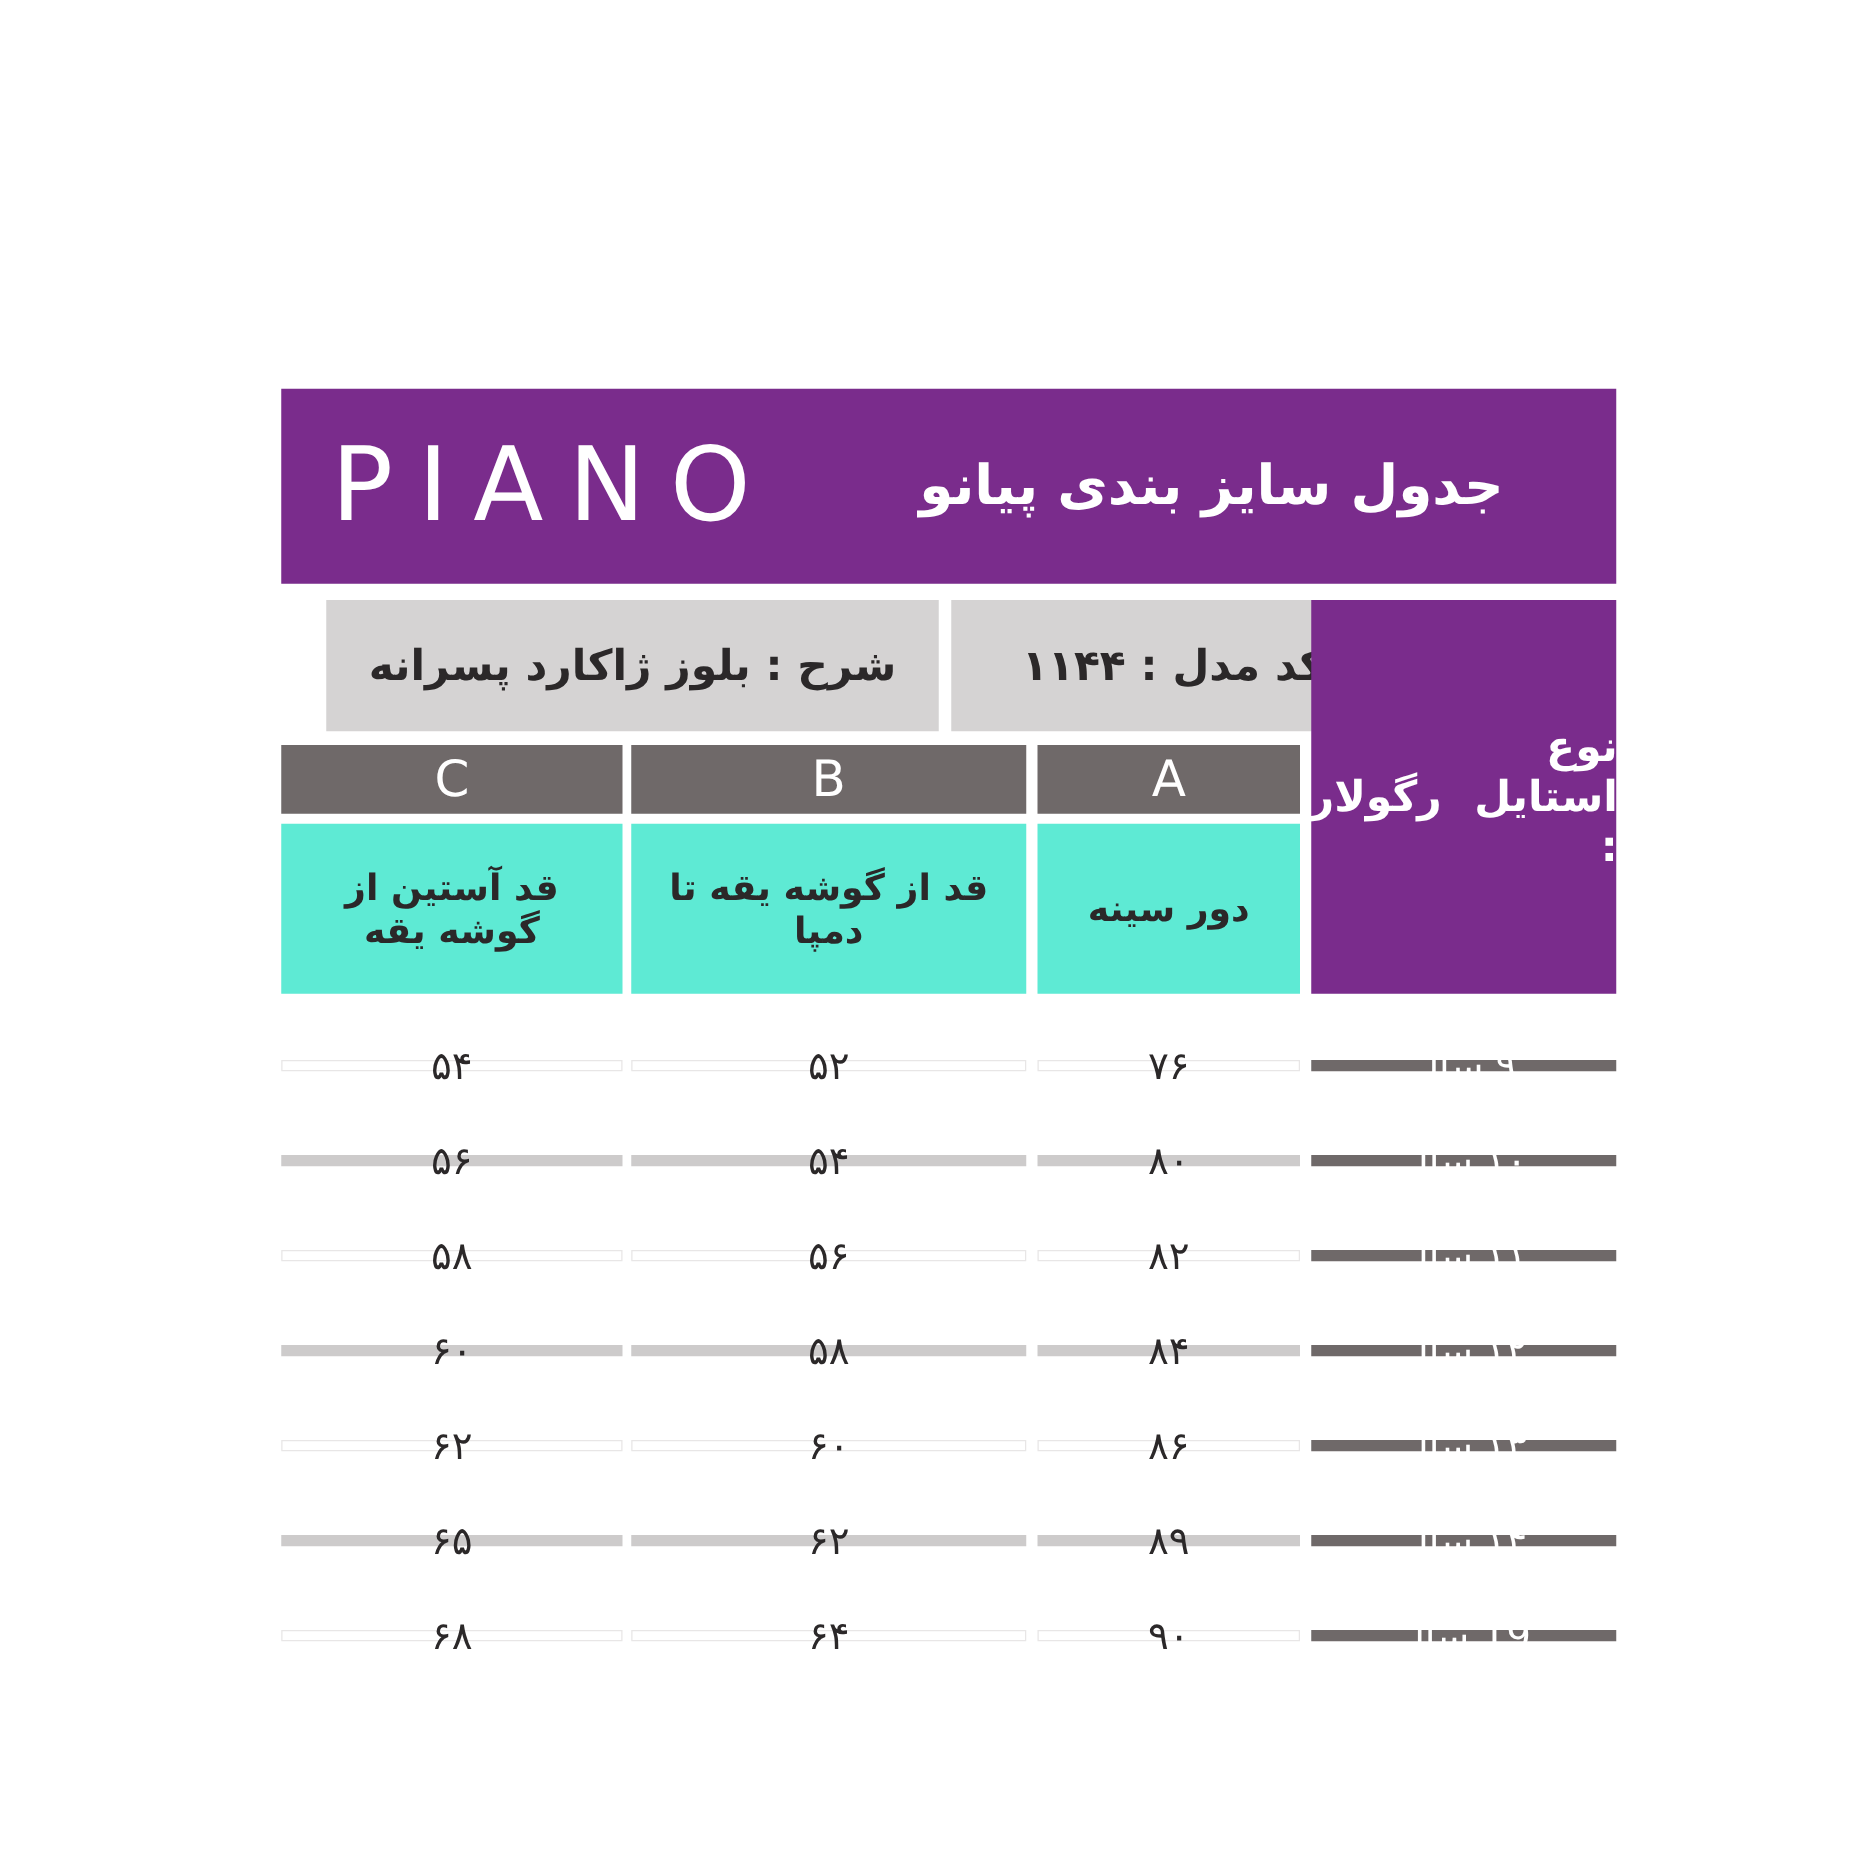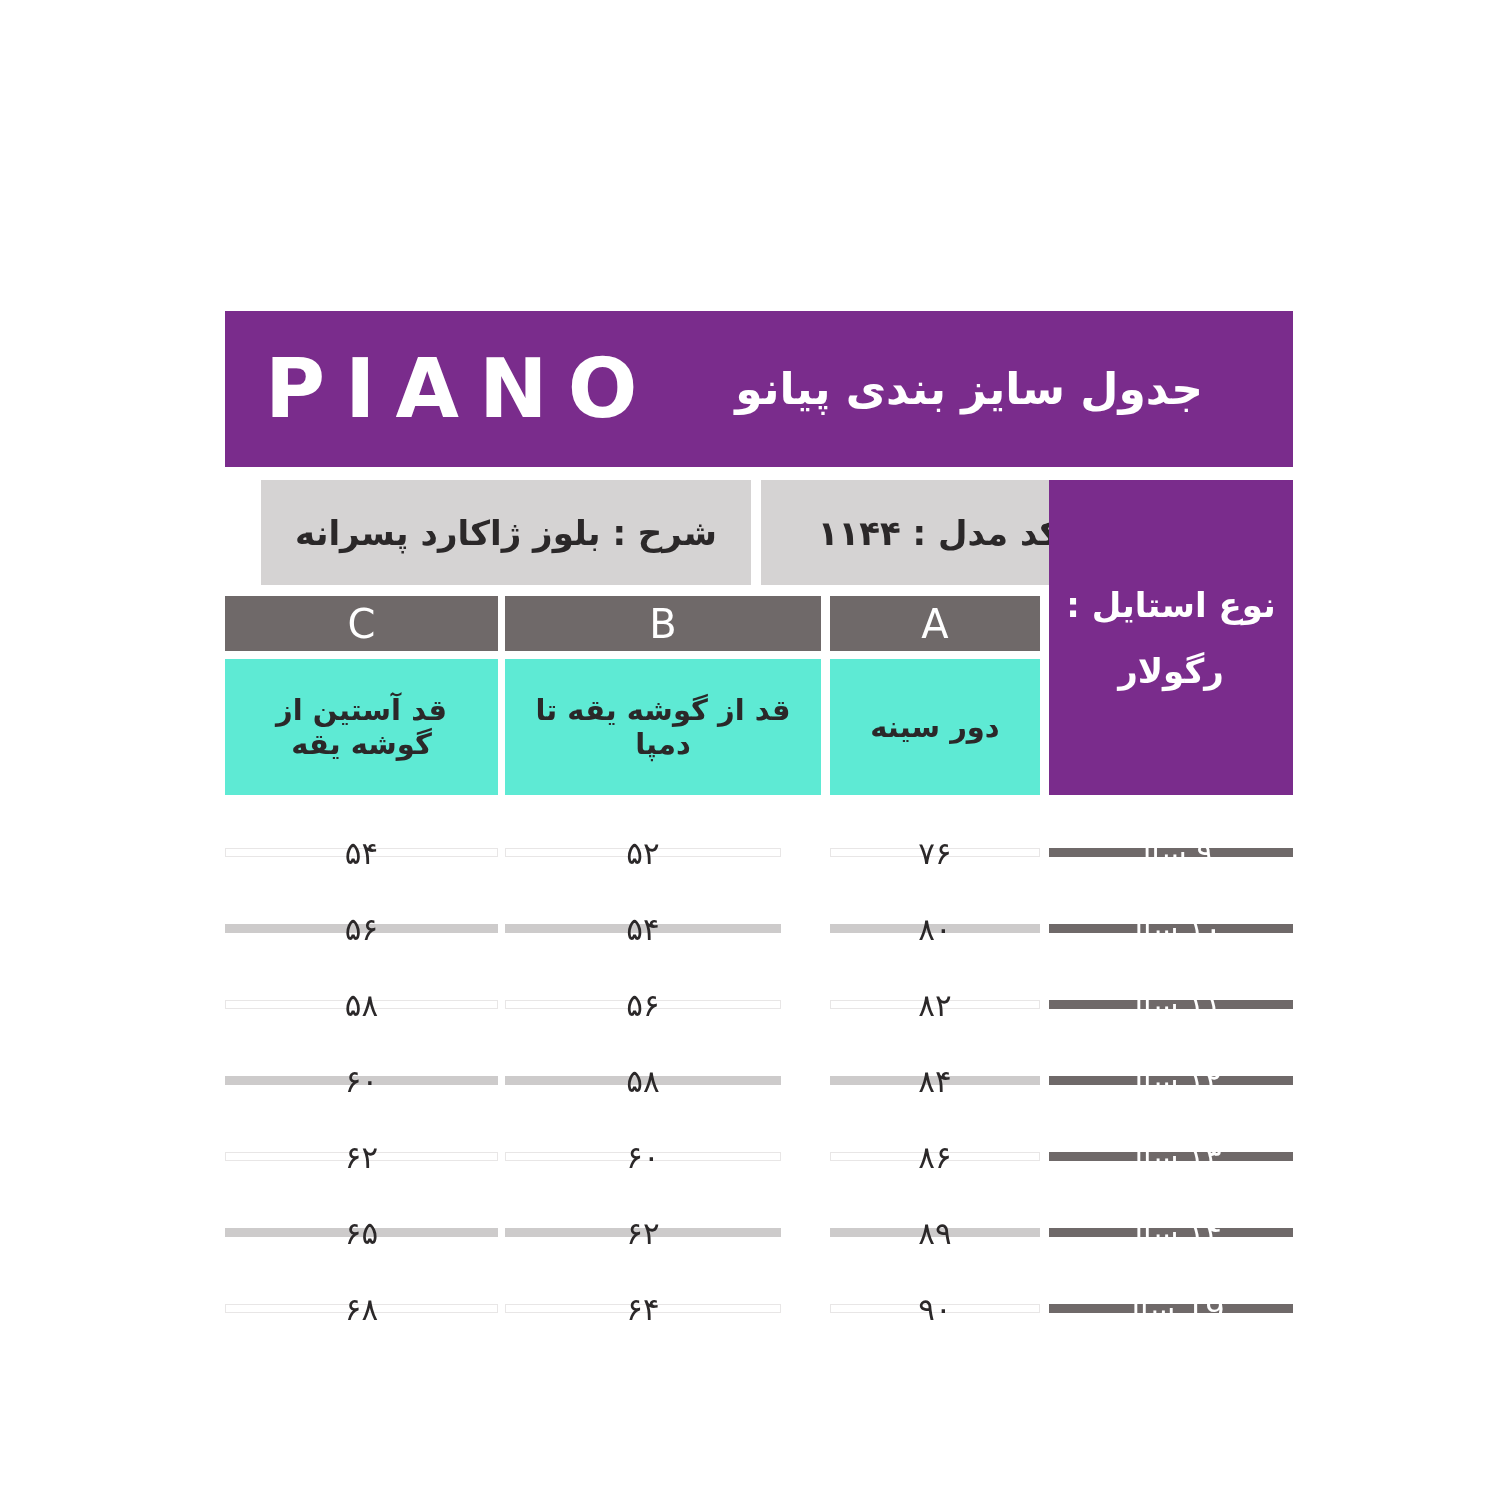--- a/index.html
+++ b/index.html
@@ -12,41 +12,41 @@
   .abs { position:absolute; }
   .center { display:flex; align-items:center; justify-content:center; }
 
   
   .header {
     left:225px; top:311px; width:1068px; height:156px;
     background:#7A2C8C; display:flex; align-items:center;
     justify-content:space-between; padding:0 90px 0 40px;
   }
   .logo {
-    color:#ffffff; font-size:82px; font-weight:700;
+    color:#ffffff; font-size:82px; font-weight:400;
     letter-spacing:20px; line-height:1;
   }
   .header-title {
     color:#ffffff; font-size:44px; font-weight:700;
     direction:rtl; line-height:1;
   }
 
   
   .info-box {
     background:#D5D3D3; color:#2B2829; font-size:34px; font-weight:600;
     direction:rtl; height:105px; top:480px;margin-left:36px;
   }
   .info-desc  { left:225px; width:490px; }
   .info-model { left:725px; width:315px;padding-left:40px; }
 
   
   .style-panel {
     left:1049px; top:480px; width:244px; height:315px;
     background:#7A2C8C; color:#ffffff; direction:rtl;
-    display:flex; flex-direction:column; align-items:center;
+    display:flex; align-items:center;
     justify-content:center; gap:26px; font-size:34px; font-weight:600;
   }
 
   
   .col-key {
     top:596px; height:55px; background:#6F6969; color:#ffffff;
     font-size:40px; font-weight:400;
   }
   
   .col-label {
@@ -63,21 +63,21 @@
     left:225px; top:800px; width:1068px;
     display:flex; flex-direction:column; gap:8px;
   }
   .data-row { position:relative; height:68px; }
   .cell {
     position:absolute; top:0; bottom:11px;
     display:flex; align-items:center; justify-content:center;
     font-size:31px; color:#2B2829; direction:rtl;margin-top:48px;
   }
   .cell-c   { left:0;     width:273px; }
-  .cell-b   { left:280px; width:276px; }
+  .cell-b   { left:280px; width:316px; }
   .cell-a   { left:605px; width:210px; }
   .cell-age { left:824px; width:244px; background:#6F6969; color:#ffffff;
               font-size:31px; }
   .data-row:nth-child(odd)  .cell:not(.cell-age) {
     background:#ffffff; border:1px solid #E8E6E6;
   }
   .data-row:nth-child(even) .cell:not(.cell-age) {
     background:#CDCBCB;
   }
 </style>

